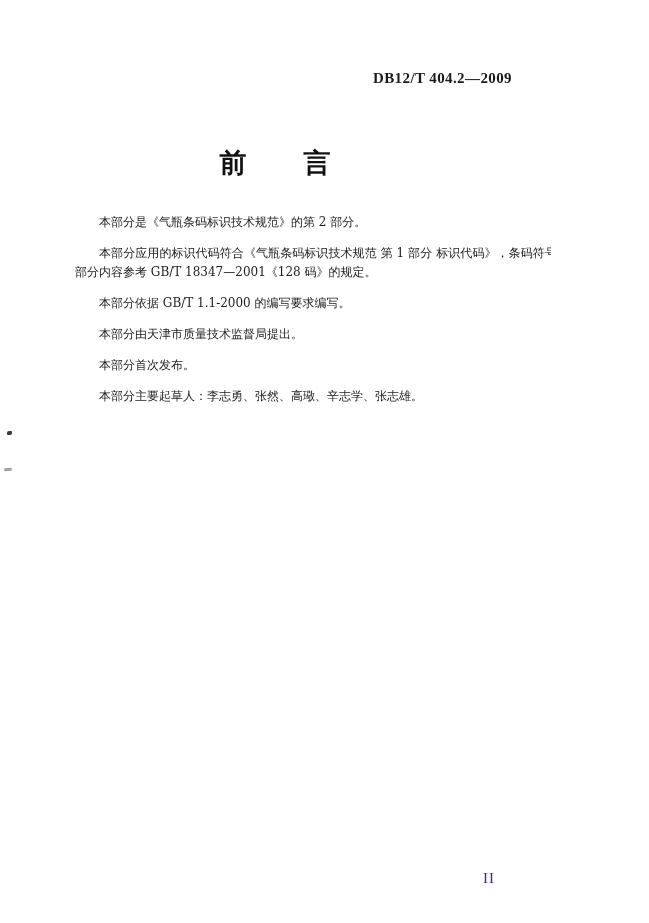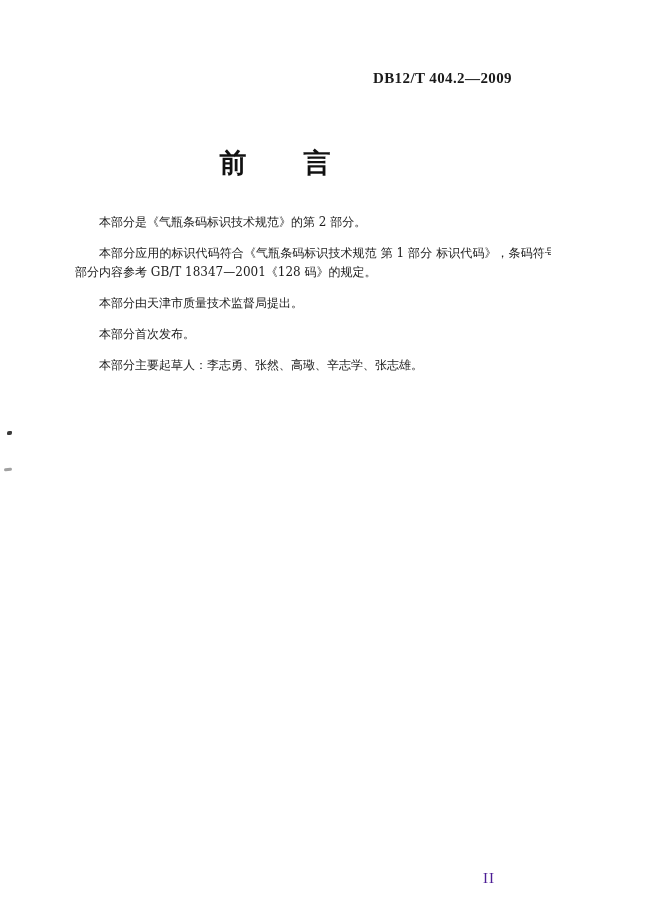--- a/index.html
+++ b/index.html
@@ -89,20 +89,21 @@
 
 <div class="page">
 
   <div class="doc-code">DB12/T 404.2—2009</div>
 
   <h1 class="fore-title" style="margin:16px; position:absolute; top:129px; left:0; right:0;">前　　言</h1>
 
   <div class="content">
     <p>本部分是《气瓶条码标识技术规范》的第 2 部分。</p>
     <p>本部分应用的标识代码符合《气瓶条码标识技术规范 第 1 部分 标识代码》，条码符号中的部分内容参考 GB/T 18347—2001《128 码》的规定。</p>
+    <p>本部分依据 GB/T 1.1-2000 的编写要求编写。</p>
     <p>本部分由天津市质量技术监督局提出。</p>
     <p>本部分首次发布。</p>
     <p>本部分主要起草人：李志勇、张然、高璥、辛志学、张志雄。</p>
   </div>
 
   <div class="speck-1"></div>
   <div class="speck-2"></div>
 
   <div class="page-number">II</div>
 

